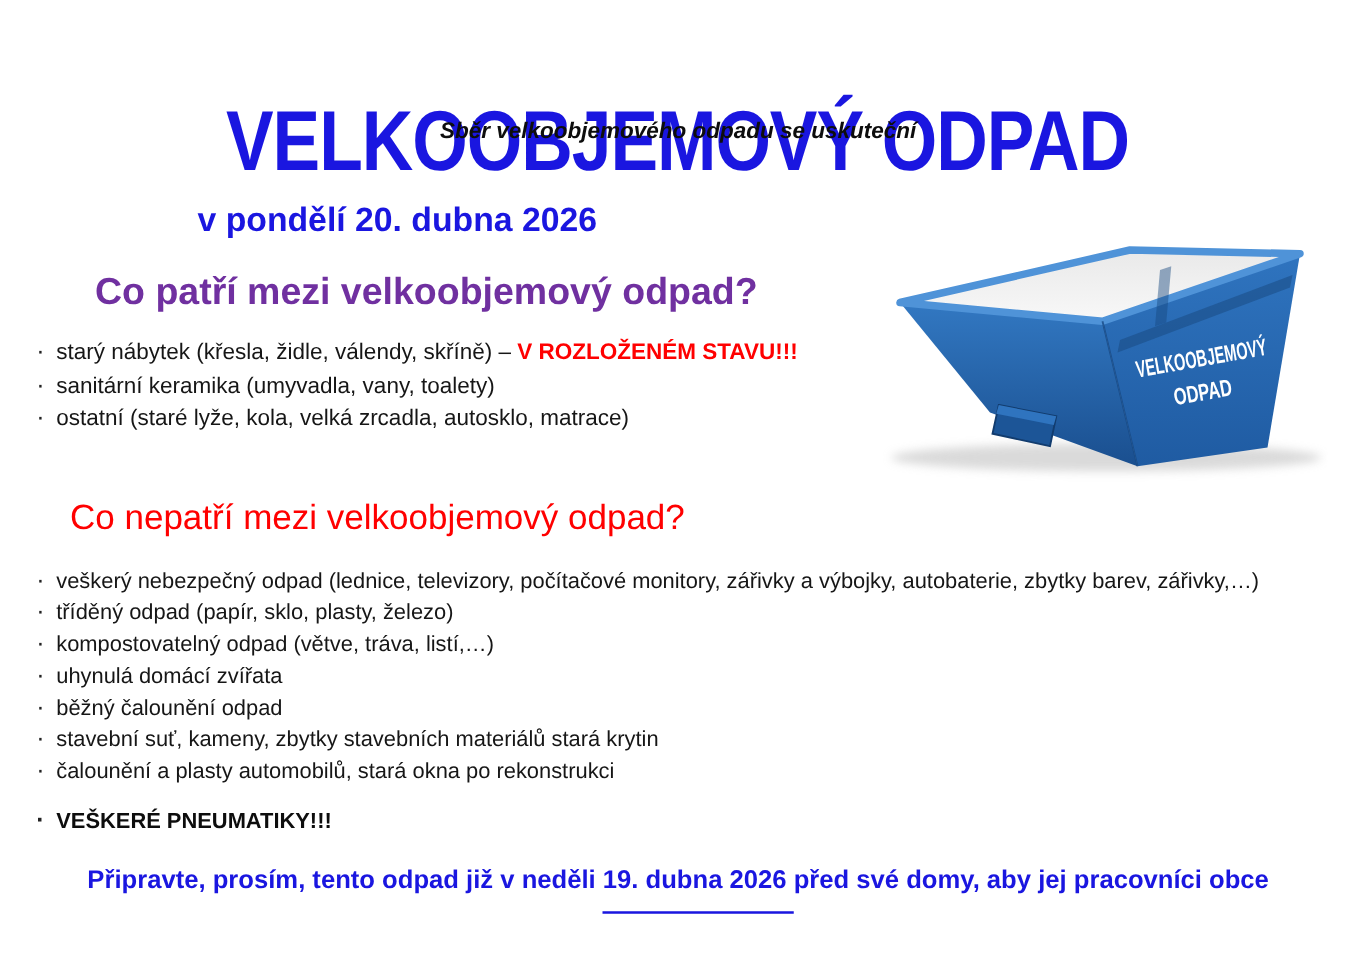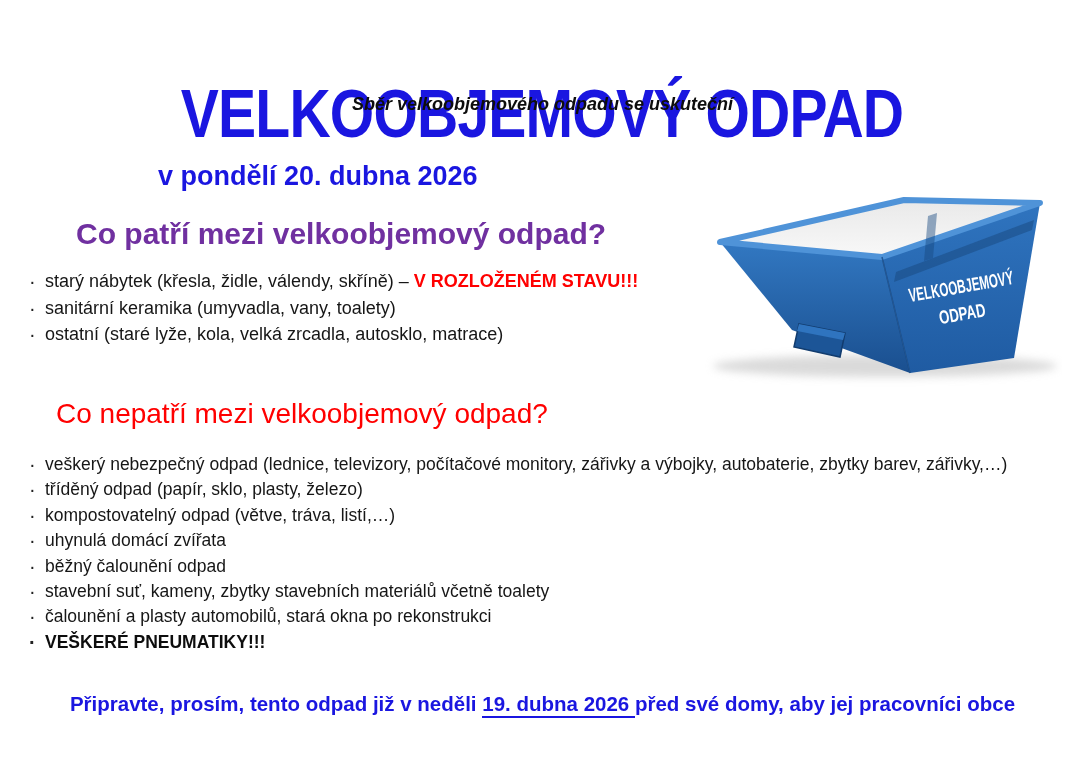--- a/index.html
+++ b/index.html
@@ -32,27 +32,27 @@
     position:absolute;left:56px;top:398px;font-size:28px;font-weight:normal;color:var(--alert-red);white-space:nowrap;
   }
   ul.list{position:absolute;left:28px;margin:0;padding:0;list-style:none;}
   ul.list li{position:relative;padding-left:17px;}
   ul.list li::before{content:"·";position:absolute;left:1px;top:0;font-size:20px;color:#222;}
   .include-list{top:268px;font-size:18px;}
   .include-list li{line-height:26.5px;}
   .exclude-list{top:452px;font-size:17.5px;width:985px;}
   .exclude-list li{line-height:25.4px;}
   .red-strong{color:var(--alert-red);font-weight:bold;margin-top:11px;}
-  .bold-item{font-weight:bold;color:#0d0d0d;}
+  .bold-item{font-weight:bold;color:#0d0d0d;margin-top:14px;}
   .footer{
     position:absolute;top:689px;left:0;width:100%;text-align:center;
     font-size:20.5px;line-height:29.5px;font-weight:bold;color:var(--title-blue);
   }
   .footer .line{white-space:nowrap;}
-  .footer .underline{border-bottom:2.5px solid currentColor;padding-bottom:1px;}
+  .footer .underline{border-bottom:2.5px solid currentColor;padding-bottom:14px;}
   .footer .red-strong{color:var(--alert-red);}
   .skip-illustration{position:absolute;left:700px;top:190px;width:362px;height:200px;}
 </style>
 </head>
 <body>
 
 <div class="page">
 
   <h1 class="title"><span class="condense">VELKOOBJEMOVÝ ODPAD</span></h1>
 
@@ -69,21 +69,21 @@
   </ul>
 
   <div class="heading-exclude">Co nepatří mezi velkoobjemový odpad?</div>
 
   <ul class="list exclude-list">
     <li>veškerý nebezpečný odpad (lednice, televizory, počítačové monitory, zářivky a výbojky, autobaterie, zbytky barev, zářivky,…)</li>
     <li>tříděný odpad (papír, sklo, plasty, železo)</li>
     <li>kompostovatelný odpad (větve, tráva, listí,…)</li>
     <li>uhynulá domácí zvířata</li>
     <li>běžný čalounění odpad</li>
-    <li>stavební suť, kameny, zbytky stavebních materiálů včetně toalety</li>
+    <li>stavební suť, kameny, zbytky stavebních materiálů stará krytin</li>
     <li>čalounění a plasty automobilů, stará okna po rekonstrukci</li>
     <li class="bold-item">VEŠKERÉ PNEUMATIKY!!!</li>
   </ul>
 
   <div class="footer">
     <div class="line"><span>Připravte, prosím, tento odpad již v neděli </span><span class="underline">19. dubna 2026 </span><span>před své domy, aby jej pracovníci obce</span></div>
   </div>
 
   <svg class="skip-illustration" viewBox="0 0 362 200" xmlns="http://www.w3.org/2000/svg" aria-hidden="true">
     <defs>

